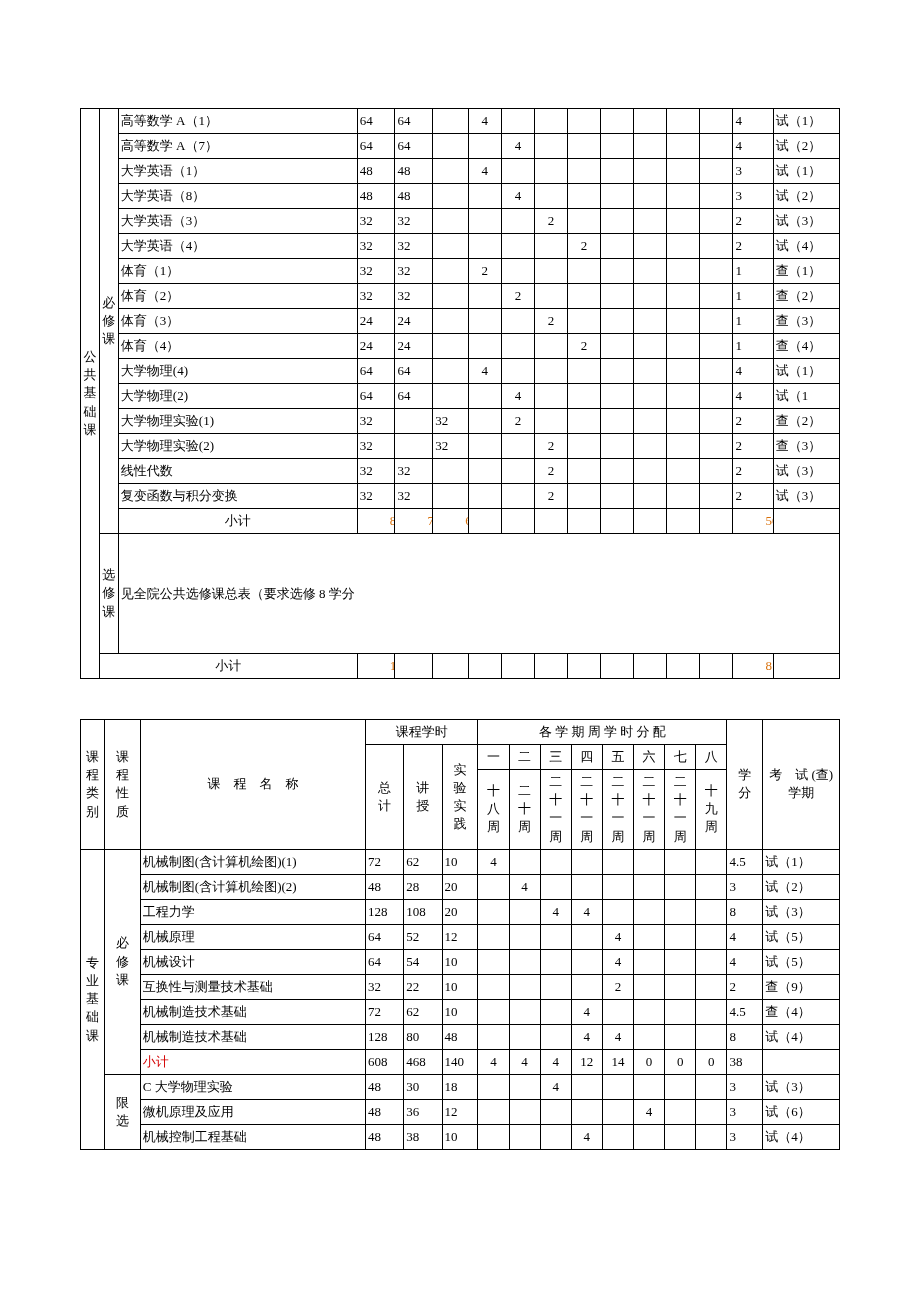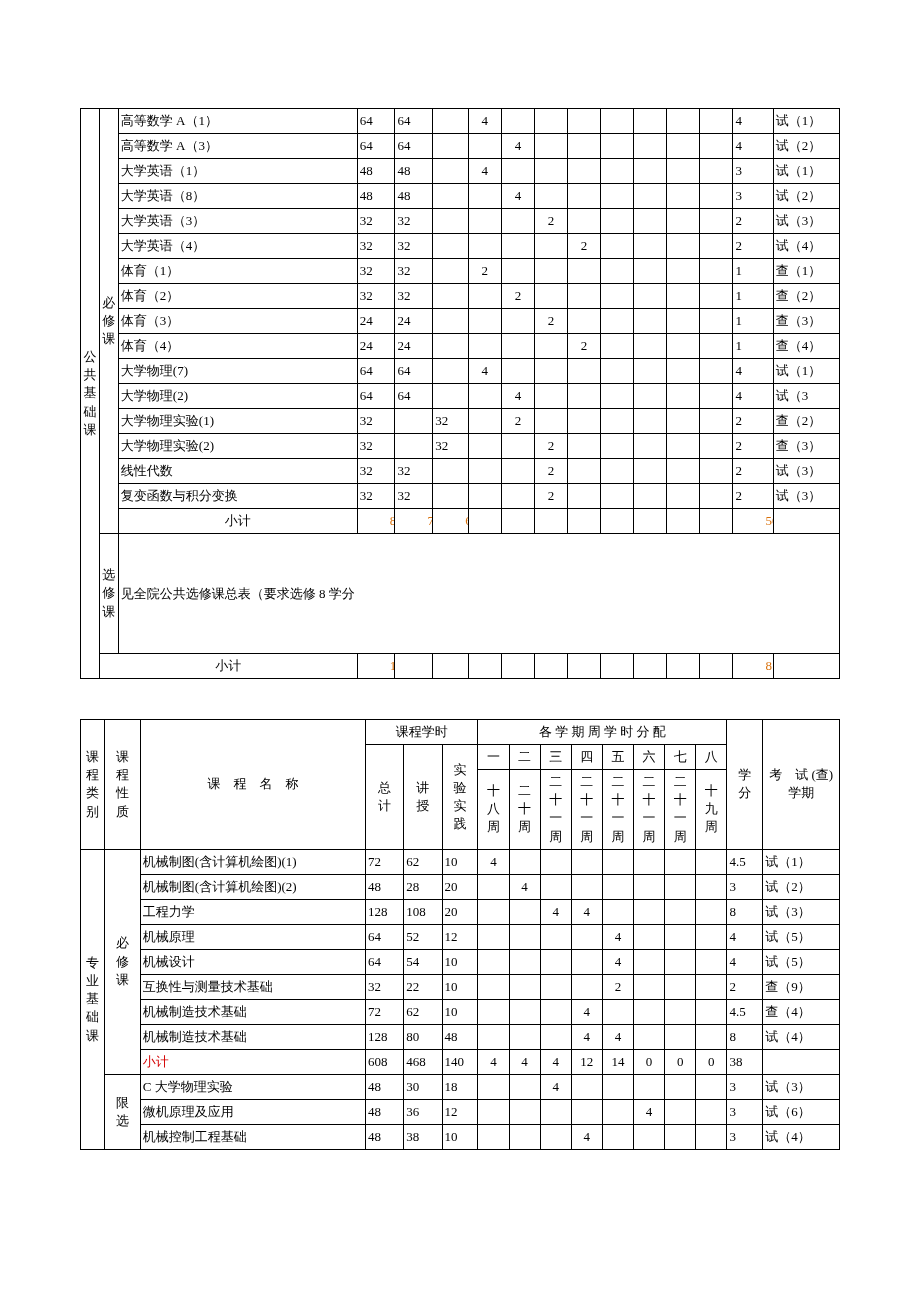--- a/index.html
+++ b/index.html
@@ -76,21 +76,21 @@
           <td class="center"></td>
           <td class="center"></td>
       <td class="center"></td>
           <td class="center"></td>
           <td class="center"></td>
           <td class="center"></td>
       <td>4</td>
           <td>试（1）</td>
     </tr>
     <tr>
-          <td class="course-name">高等数学 A（3）</td>
+          <td class="course-name">高等数学 A（7）</td>
           <td>64</td>
           <td>64</td>
           <td></td>
           <td class="center"></td>
           <td class="center">4</td>
           <td class="center"></td>
           <td class="center"></td>
           <td class="center"></td>
           <td class="center"></td>
           <td class="center"></td>
@@ -220,21 +220,21 @@
           <td class="center"></td>
           <td class="center">2</td>
           <td class="center"></td>
           <td class="center"></td>
           <td class="center"></td>
           <td class="center"></td>
           <td>1</td>
           <td>查（4）</td>
         </tr>
     <tr>
-          <td class="course-name">大学物理(7)</td>
+          <td class="course-name">大学物理(4)</td>
           <td>64</td>
           <td>64</td>
           <td></td>
           <td class="center">4</td>
           <td class="center"></td>
           <td class="center"></td>
           <td class="center"></td>
           <td class="center"></td>
           <td class="center"></td>
           <td class="center"></td>
@@ -249,21 +249,21 @@
           <td></td>
           <td class="center"></td>
           <td class="center">4</td>
           <td class="center"></td>
           <td class="center"></td>
           <td class="center"></td>
           <td class="center"></td>
           <td class="center"></td>
           <td class="center"></td>
           <td>4</td>
-          <td>试（3</td>
+          <td>试（1</td>
         </tr>
     <tr>
           <td class="course-name">大学物理实验(1)</td>
           <td>32</td>
           <td></td>
           <td>32</td>
           <td class="center"></td>
           <td class="center">2</td>
           <td class="center"></td>
           <td class="center"></td>

